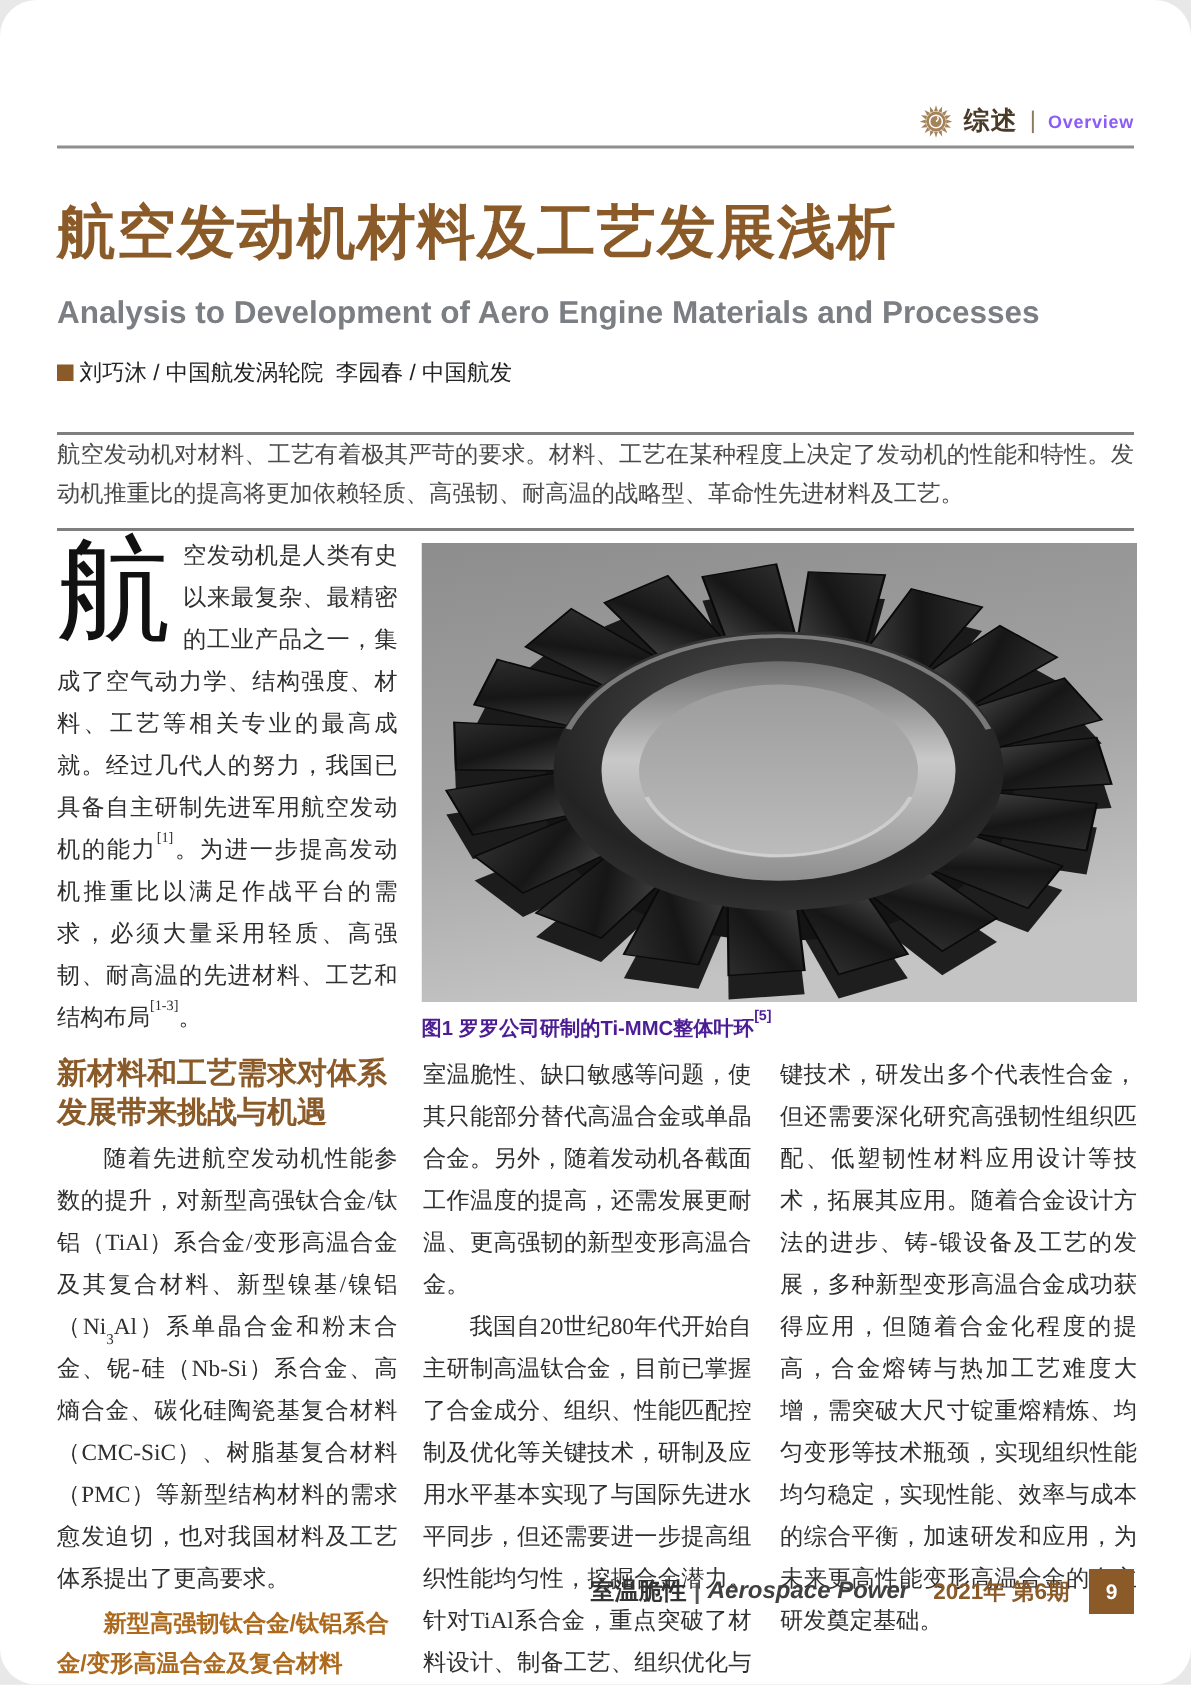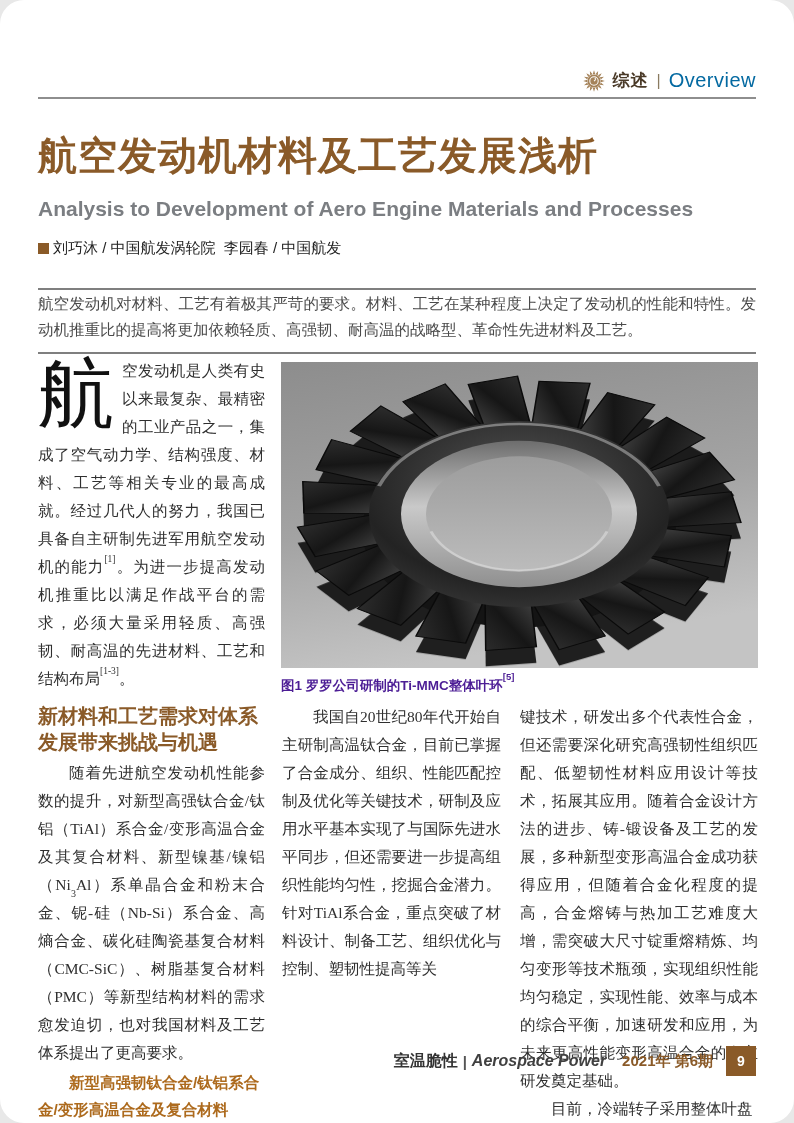--- a/index.html
+++ b/index.html
@@ -3,21 +3,21 @@
 <meta charset="utf-8">
 <style>
   html,body{margin:0;padding:0;background:#e8e8e8;}
   .page{position:relative;width:794px;height:1123px;background:#ffffff;margin:0 auto;
         overflow:hidden;font-family:"Liberation Serif",serif;color:#2f2f2f;border-radius:24px;}
   
   .cat-header{position:absolute;top:69px;right:38px;display:flex;align-items:center;gap:7px;
               font-family:"Liberation Sans",sans-serif;}
   .cat-header .cn{font-size:17px;font-weight:700;color:#4a3a28;letter-spacing:1px;}
   .cat-header .sep{font-size:16px;color:#8a7a60;font-weight:400;padding:0 1px;}
-  .cat-header .en{font-size:20px;font-weight:400;color:#0369a1;letter-spacing:.5px;}
+  .cat-header .en{font-size:12px;font-weight:700;color:#8b5cf6;letter-spacing:.5px;}
   .rosette{width:22px;height:22px;display:block;}
   .header-rule{position:absolute;top:97px;left:38px;width:718px;height:2px;background:#8e8e8e;}
   
   .title{position:absolute;top:133px;left:38px;width:720px;margin:0;
          font-family:"Liberation Sans",sans-serif;font-size:39px;line-height:46px;
          font-weight:700;color:#8a5a28;letter-spacing:1px;}
   .title-en{position:absolute;top:197px;left:38px;width:720px;margin:0;
             font-family:"Liberation Sans",sans-serif;font-size:21px;font-weight:700;color:#7b7e82;}
   .authors{position:absolute;top:239px;left:38px;display:flex;align-items:center;gap:4px;
            font-family:"Liberation Sans",sans-serif;font-size:15px;color:#222;}
@@ -196,26 +196,26 @@
         <circle r="118" fill="url(#boreGrad)"></circle>
         <circle r="93" fill="url(#holeGrad)"></circle>
         <path d="M -140 -45 A 148 148 0 0 1 140 -45" fill="none" stroke="#d8d8d8" stroke-width="4" opacity="0.45"></path>
         <path d="M -88 28 A 93 93 0 0 0 88 28" fill="none" stroke="#e6e6e6" stroke-width="3" opacity="0.5"></path>
       </g>
     </svg>
     <figcaption class="figcaption"><span>图1  罗罗公司研制的Ti-MMC整体叶环</span><sup class="ref">[5]</sup></figcaption>
   </figure>
 
   <div class="col col-mid">
+    <p>室温脆性、缺口敏感等问题，使其只能部分替代高温合金或单晶合金。另外，随着发动机各截面工作温度的提高，还需发展更耐温、更高强韧的新型变形高温合金。</p>
     <p class="indent">我国自20世纪80年代开始自主研制高温钛合金，目前已掌握了合金成分、组织、性能匹配控制及优化等关键技术，研制及应用水平基本实现了与国际先进水平同步，但还需要进一步提高组织性能均匀性，挖掘合金潜力。针对TiAl系合金，重点突破了材料设计、制备工艺、组织优化与控制、塑韧性提高等关</p>
   </div>
 
   <div class="col col-right">
     <p>键技术，研发出多个代表性合金，但还需要深化研究高强韧性组织匹配、低塑韧性材料应用设计等技术，拓展其应用。随着合金设计方法的进步、铸-锻设备及工艺的发展，多种新型变形高温合金成功获得应用，但随着合金化程度的提高，合金熔铸与热加工艺难度大增，需突破大尺寸锭重熔精炼、均匀变形等技术瓶颈，实现组织性能均匀稳定，实现性能、效率与成本的综合平衡，加速研发和应用，为未来更高性能变形高温合金的自主研发奠定基础。</p>
-    <p class="indent">目前，冷端转子采用整体叶盘</p>
   </div>
 
   <div class="footer">
     <span class="jcn">室温脆性</span>
     <span class="jsep">|</span>
     <span class="jen">Aerospace Power</span>
     <span class="issue">2021年 第6期</span>
     <span class="pagenum">9</span>
   </div>
 

